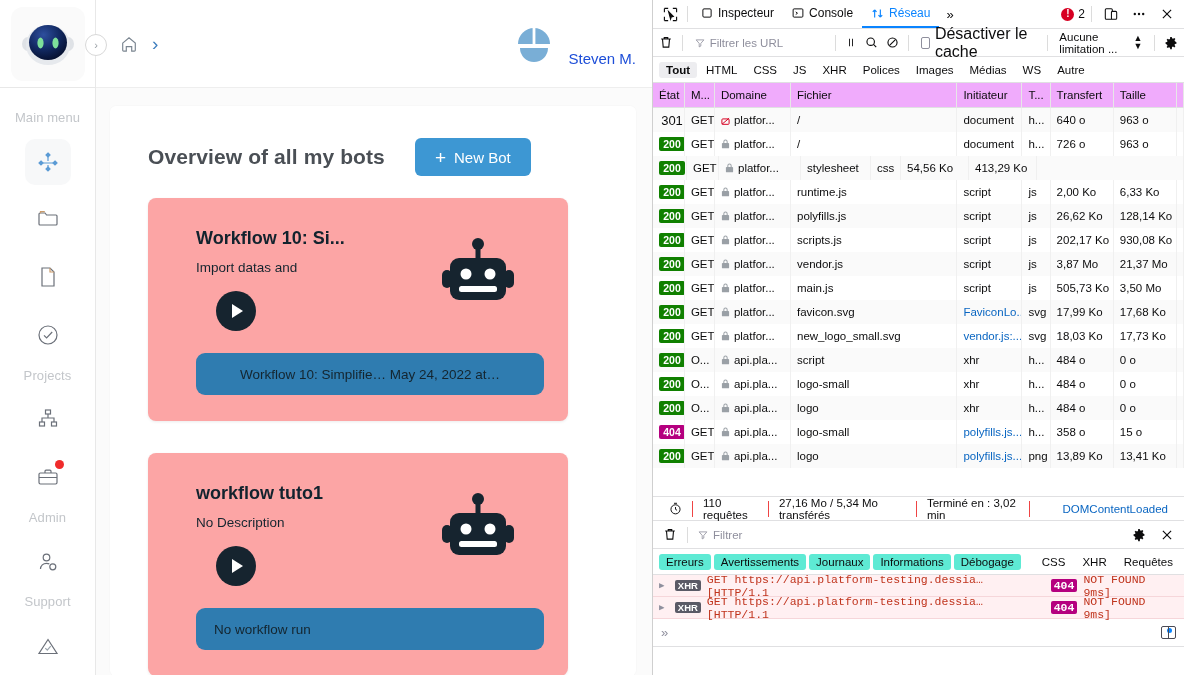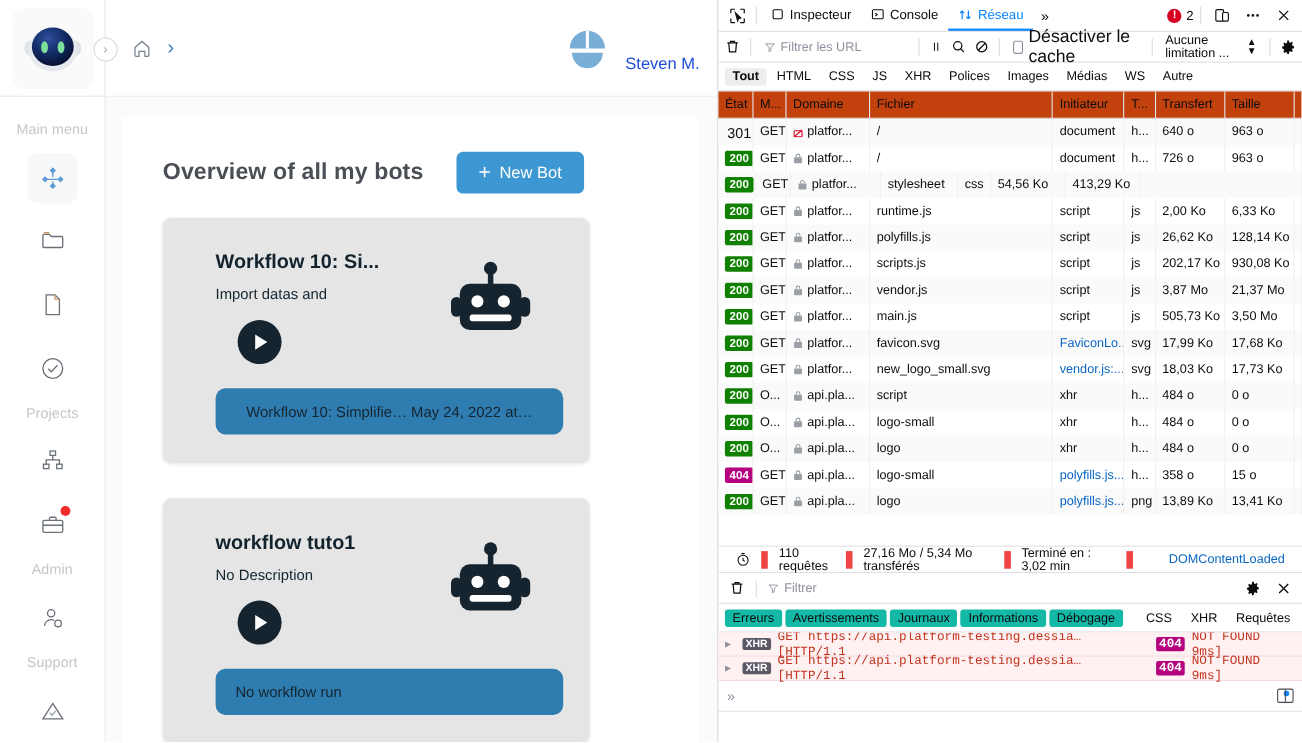--- a/index.html
+++ b/index.html
@@ -49,21 +49,21 @@
   .content { flex: 1; background: #fbfbfb; padding: 18px 16px 0 14px; overflow: hidden; }
   .card-panel { background: #ffffff; border-radius: 6px; padding: 32px 0 0 38px;
                 min-height: 560px; box-shadow: 0 0 0 1px rgba(0,0,0,.01); }
   .panel-head { display: flex; align-items: center; gap: 30px; margin-bottom: 22px; }
   .panel-title { font-size: 21px; color: #4a4f55; font-weight: 700; letter-spacing: .1px; }
   .new-bot-btn { background: #3d97d3; color: #fff; border: none; border-radius: 6px;
                  height: 38px; padding: 0 20px; font-size: 15px; font-family: inherit;
                  display: flex; align-items: center; gap: 8px; cursor: pointer; }
   .new-bot-btn .plus { font-size: 19px; font-weight: 400; line-height: 1; }
 
-  .bot-card { width: 388px; background: #e5e5e5; border-radius: 8px;
+  .bot-card { width: 420px; background: #fca5a5; border-radius: 8px;
               margin-bottom: 32px; padding: 30px 0 26px 0; position: relative;
               box-shadow: 0 1px 3px rgba(0,0,0,.08); }
   .bot-card-inner { padding: 0 24px 0 48px; }
   .bot-title { font-size: 18px; font-weight: 700; color: #12232e; margin-bottom: 10px; }
   .bot-desc { font-size: 13.5px; color: #14252f; line-height: 1.35; }
   .play-btn { width: 40px; height: 40px; border-radius: 50%; background: #16242f;
               display: flex; align-items: center; justify-content: center;
               margin-top: 14px; margin-left: 20px; cursor: pointer; }
   .play-tri { width: 0; height: 0; border-left: 11px solid #fff;
               border-top: 7px solid transparent; border-bottom: 7px solid transparent;
@@ -108,21 +108,21 @@
 
   .dt-types { height: 26px; display: flex; align-items: center; gap: 2px; padding: 0 6px;
               border-bottom: 1px solid #e0e0e2; flex: 0 0 26px; }
   .type-chip { padding: 2px 7px; border-radius: 3px; font-size: 11.5px; cursor: pointer;
                color: #0c0c0d; }
   .type-chip.active { background: #ededf0; font-weight: 600; }
 
   .net-table { flex: 1 1 auto; overflow: hidden; position: relative; }
   .net-head, .net-row { display: flex; align-items: center; height: 24px;
                         font-size: 11.5px; }
-  .net-head { border-bottom: 1px solid #e0e0e2; background: #c2410c; height: 25px; }
+  .net-head { border-bottom: 1px solid #e0e0e2; background: #f0abfc; height: 25px; }
   .net-head > div { border-right: 1px solid #e7e7e7; height: 25px; display: flex;
                     align-items: center; padding-left: 6px; overflow: hidden;
                     white-space: nowrap; }
   .net-row > div { border-right: 1px solid #f0f0f0; height: 24px; display: flex;
                    align-items: center; padding-left: 6px; overflow: hidden;
                    white-space: nowrap; }
   .net-row:nth-child(odd) { background: #fafafa; }
   .c-etat   { width: 34px; justify-content: flex-start; }
   .c-meth   { width: 32px; }
   .c-dom    { width: 82px; gap: 4px; }
@@ -137,30 +137,30 @@
                  font-size: 10.5px; font-weight: 600; padding: 0 3px; }
   .st-200 { background: #108000; }
   .st-404 { background: #b5007f; }
   .st-301 { background: transparent; color: #0c0c0d; font-weight: 400; font-size: 13px; }
   .lock { width: 9px; height: 10px; flex: 0 0 9px; }
   .link { color: #0a66c2; }
 
   .net-status { height: 25px; display: flex; align-items: center; gap: 0;
                 border-top: 1px solid #e0e0e2; border-bottom: 1px solid #e0e0e2;
                 font-size: 11.5px; padding: 0 6px; flex: 0 0 25px; }
-  .ns-item { padding: 0 10px; border-right: 6px solid #ef4444; height: 16px;
+  .ns-item { padding: 0 10px; border-right: 1px solid #ef4444; height: 16px;
              display: flex; align-items: center; }
   .ns-item:last-child { border-right: none; padding-left: 33px; }
   .ns-link { color: #0a66c2; }
 
   .con-filterbar { height: 28px; display: flex; align-items: center; padding: 0 4px;
                    border-bottom: 1px solid #e0e0e2; flex: 0 0 28px; }
   .con-tabs { height: 26px; display: flex; align-items: center; gap: 3px; padding: 0 6px;
               border-bottom: 1px solid #e0e0e2; flex: 0 0 26px; }
-  .con-chip { padding: 2px 7px; border-radius: 3px; background: #14b8a6; font-size: 11.5px;
+  .con-chip { padding: 2px 7px; border-radius: 3px; background: #5eead4; font-size: 11.5px;
               cursor: pointer; }
   .con-chip.plain { background: transparent; }
   .con-body { flex: 1 1 auto; overflow: hidden; }
   .con-msg { display: flex; align-items: center; gap: 6px; height: 22px;
              background: #fff0f2; border-bottom: 1px solid #f6d6da; padding: 0 6px;
              font-family: "Liberation Mono", monospace; font-size: 11.5px; color: #c0341d; }
   .con-arrow { color: #8f8f9d; font-size: 9px; width: 10px; }
   .xhr-tag { background: #5a5a66; color: #fff; font-size: 9.5px; padding: 0 3px;
              border-radius: 2px; font-family: "Liberation Sans", sans-serif; font-weight: 600;}
   .msg-txt { color: #c0341d; }

